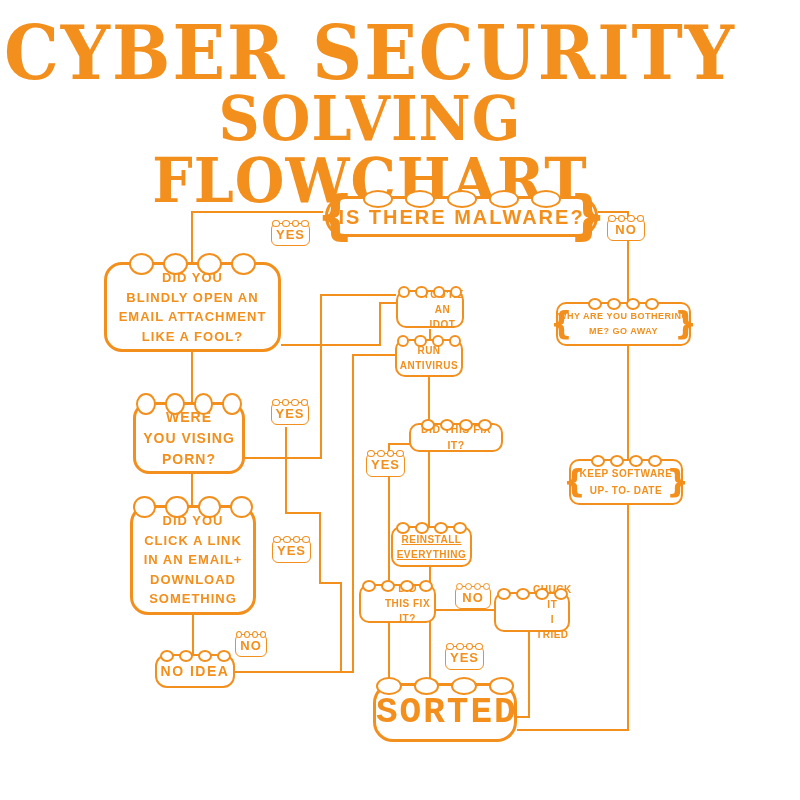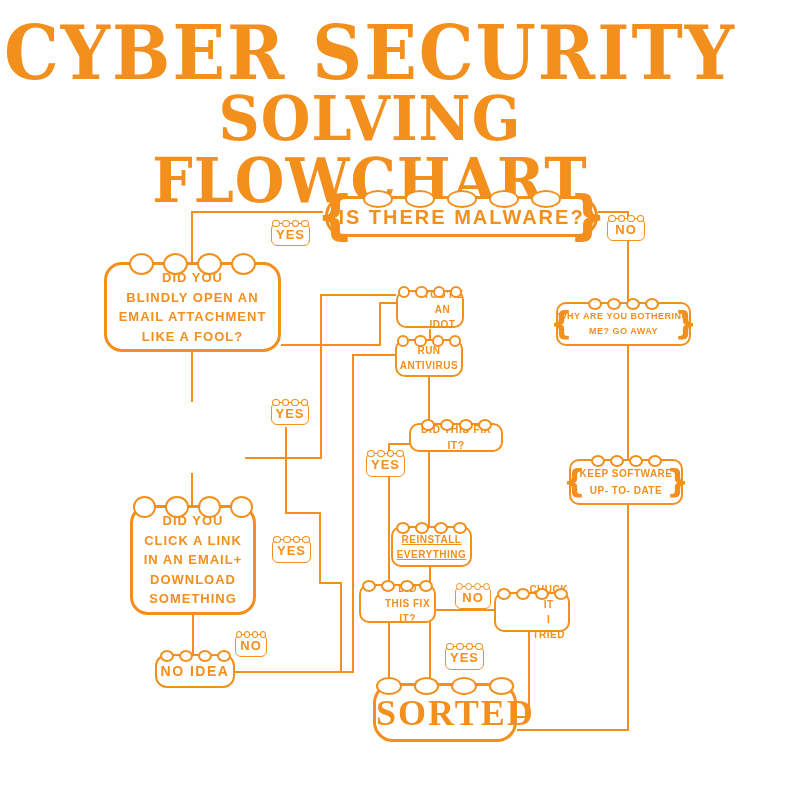--- a/index.html
+++ b/index.html
@@ -8,38 +8,38 @@
   .stage { position:absolute; left:0; top:0; width:740px; height:800px; }
   svg.wires { position:absolute; left:0; top:0; z-index:1; }
   .title { position:absolute; left:0; right:0; text-align:center; color:var(--acc);
            font-family:"DejaVu Serif", serif; font-weight:bold; line-height:1; z-index:2;
            transform:scaleY(1.08); letter-spacing:2px; }
   #t1 { top:18px; font-size:69px; }
   #t2 { top:92px; font-size:57px; letter-spacing:1px; }
 
   .node { position:absolute; box-sizing:border-box; background:#fff; border:2.5px solid var(--acc);
           border-radius:14px; color:var(--acc); font-weight:bold; display:flex; align-items:center;
-          justify-content:flex-end; text-align:center; z-index:2; }
+          justify-content:flex-start; text-align:center; z-index:2; }
   .lbl { white-space:pre-line; line-height:1.5; letter-spacing:1px; display:block; width:100%; }
 
   .loops { position:absolute; left:0; right:0; display:flex; justify-content:center; z-index:3; }
   .loops i { display:block; background:#fff; border:2.5px solid var(--acc); border-radius:50%; }
 
   .n-big  .loops { top:-12px; gap:9px; }   .n-big  .loops i { width:21px; height:18px; }
   .n-wide .loops { top:-9px;  gap:12px; }  .n-wide .loops i { width:26px; height:14px; }
   .n-small { border-width:2px; border-radius:10px; }
   .n-small .loops { top:-6px; gap:5px; }   .n-small .loops i { width:10px; height:8px; border-width:2px; }
   .tag { border-width:1.5px; border-radius:6px; font-size:13px; letter-spacing:1px; }
   .tag .loops { top:-4px; gap:2px; }       .tag .loops i { width:6px; height:5px; border-width:1.5px; }
 
   .brace { position:absolute; top:50%; transform:translateY(-52%); color:var(--acc); font-weight:bold;
            font-family:"DejaVu Sans", sans-serif; z-index:3; line-height:1; }
   .brace.l { left:-12px; } .brace.r { right:-12px; }
 
-  .serifTxt { font-family:Liberation Serif, serif; }
+  .serifTxt { font-family:Liberation Mono, monospace; }
 </style>
 </head>
 <body>
 
 <div class="stage">
 
   <svg class="wires" width="800" height="800" viewBox="0 0 800 800" fill="none" stroke="#F28F1D" stroke-width="2">
     <path d="M323 212 H192 V262"></path>
     <path d="M598 212 H628 V730 H517"></path>
     <path d="M192 352 V402"></path>
@@ -134,20 +134,31 @@
     <div class="loops">
         <i></i>
         <i></i>
         <i></i>
         <i></i>
       </div>
     <span class="lbl" style="font-size:9px;letter-spacing:0.5px;line-height:1.7;">WHY ARE YOU BOTHERING
 ME? GO AWAY</span>
   </div>
 
+  <div class="node n-big" style="left:133px;top:402px;width:112px;height:72px;border-width:3px;border-radius:16px;">
+    <div class="loops">
+        <i></i>
+        <i></i>
+        <i></i>
+        <i></i>
+      </div>
+    <span class="lbl" style="font-size:14px;">WERE
+YOU VISING
+PORN?</span>
+  </div>
 
   <div class="node tag" style="left:271px;top:402px;width:38px;height:23px;">
     <div class="loops">
         <i></i>
         <i></i>
         <i></i>
         <i></i>
       </div>
     <span class="lbl">YES</span>
   </div>

